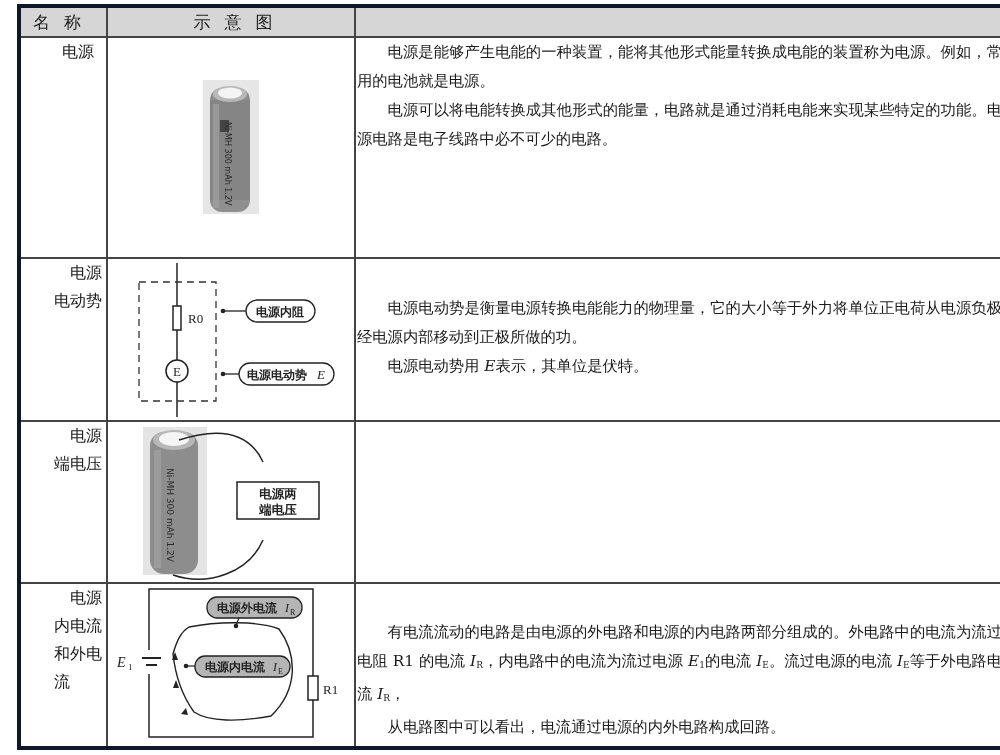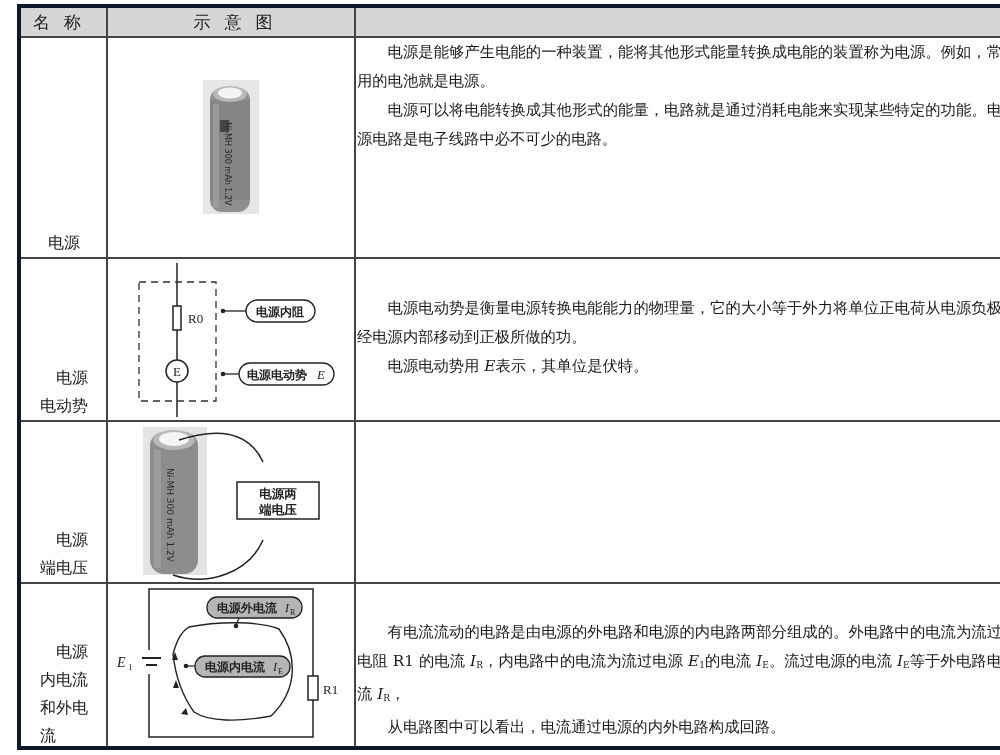--- a/index.html
+++ b/index.html
@@ -5,22 +5,22 @@
   html, body { margin:0; padding:0; background:#ffffff; }
   body { width:1000px; height:755px; position:relative; overflow:hidden;
          font-family:"DejaVu Serif","Liberation Serif",serif; color:#1a1a1a; }
   .tbl { position:absolute; left:17px; top:4px; width:989px; height:746px;
          border:4px solid #0f172a; box-sizing:border-box; }
   .hline { position:absolute; left:0; right:0; height:2px; background:#444; }
   .vline { position:absolute; top:0; bottom:0; width:2px; background:#444; }
   .header { position:absolute; left:0; right:0; top:0; height:29px; background:#d6d6d6; }
   .hcell { position:absolute; top:0; height:29px; line-height:29px; text-align:center;
            font-size:17px; letter-spacing:14px; color:#222; }
-  .name { position:absolute; left:0; width:86px; display:flex; align-items:flex-end;
-          justify-content:center; font-size:16px; line-height:28px; text-align:right; }
+  .name { position:absolute; left:0; width:86px; display:flex; align-items:flex-start;
+          justify-content:center; font-size:16px; line-height:28px; text-align:right;padding-left:14px; }
   .name .inner { display:inline-block; text-align:right; }
   .name .inner div { white-space:nowrap; }
   .desc { position:absolute; left:336px; width:645px; font-size:15.3px; line-height:29px;
           text-indent:2em; color:#1a1a1a; }
   .desc p { margin:0; text-align:justify; }
   .fig { position:absolute; left:88px; width:246px; }
   i.v { font-style:italic; }
   sub { font-size:9px; vertical-align:-2px; }
 </style>
 </head>

